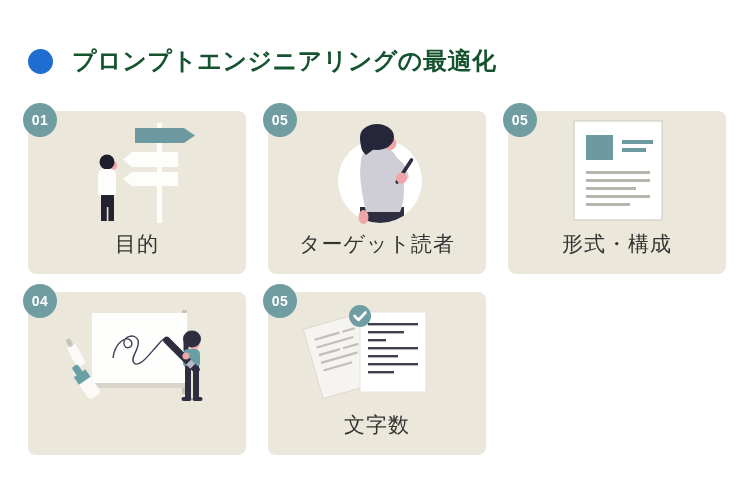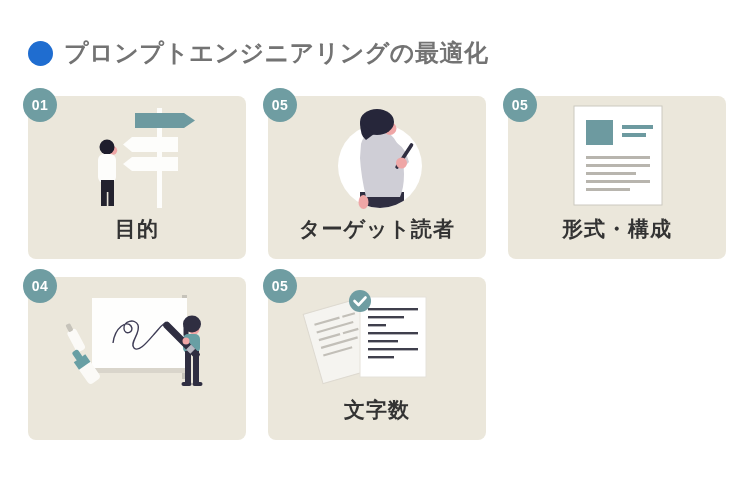--- a/index.html
+++ b/index.html
@@ -3,36 +3,36 @@
 <meta charset="utf-8">
 <style>
   html,body{margin:0;padding:0;}
   body{
     width:750px;height:480px;position:relative;overflow:hidden;
     background:#ffffff;
     font-family:"Liberation Sans","DejaVu Sans",sans-serif;
   }
   .header{position:absolute;left:28px;top:37px;display:flex;align-items:center;gap:11px;}
   .bullet{width:25px;height:25px;border-radius:50%;background:#1f6dd0;flex:0 0 auto;}
-  .title{margin:0;font-size:24px;font-weight:700;color:#737373;letter-spacing:.5px;white-space:nowrap;}
+  .title{margin:8px;font-size:24px;font-weight:700;color:#14532d;letter-spacing:.5px;white-space:nowrap;}
   .grid{
-    position:absolute;left:28px;top:96px;
+    position:absolute;left:28px;top:111px;
     display:grid;grid-template-columns:repeat(3,218px);grid-auto-rows:163px;
     column-gap:22px;row-gap:18px;
   }
   .card{position:relative;background:#ebe7db;border-radius:8px;}
   .badge{
     position:absolute;left:-5px;top:-8px;width:34px;height:34px;border-radius:50%;
     background:#6f9da2;color:#ffffff;font-size:14px;font-weight:700;
     display:flex;align-items:center;justify-content:center;letter-spacing:.5px;z-index:2;
   }
   .illus{position:absolute;left:0;top:0;display:block;}
   .label{
     position:absolute;left:0;right:0;bottom:16px;text-align:center;
-    font-size:21px;font-weight:700;color:#333333;letter-spacing:1px;white-space:nowrap;
+    font-size:21px;font-weight:400;color:#333333;letter-spacing:1px;white-space:nowrap;
   }
 </style>
 </head>
 <body>
 
 <div class="header">
   <span class="bullet"></span>
   <h1 class="title">プロンプトエンジニアリングの最適化</h1>
 </div>
 

